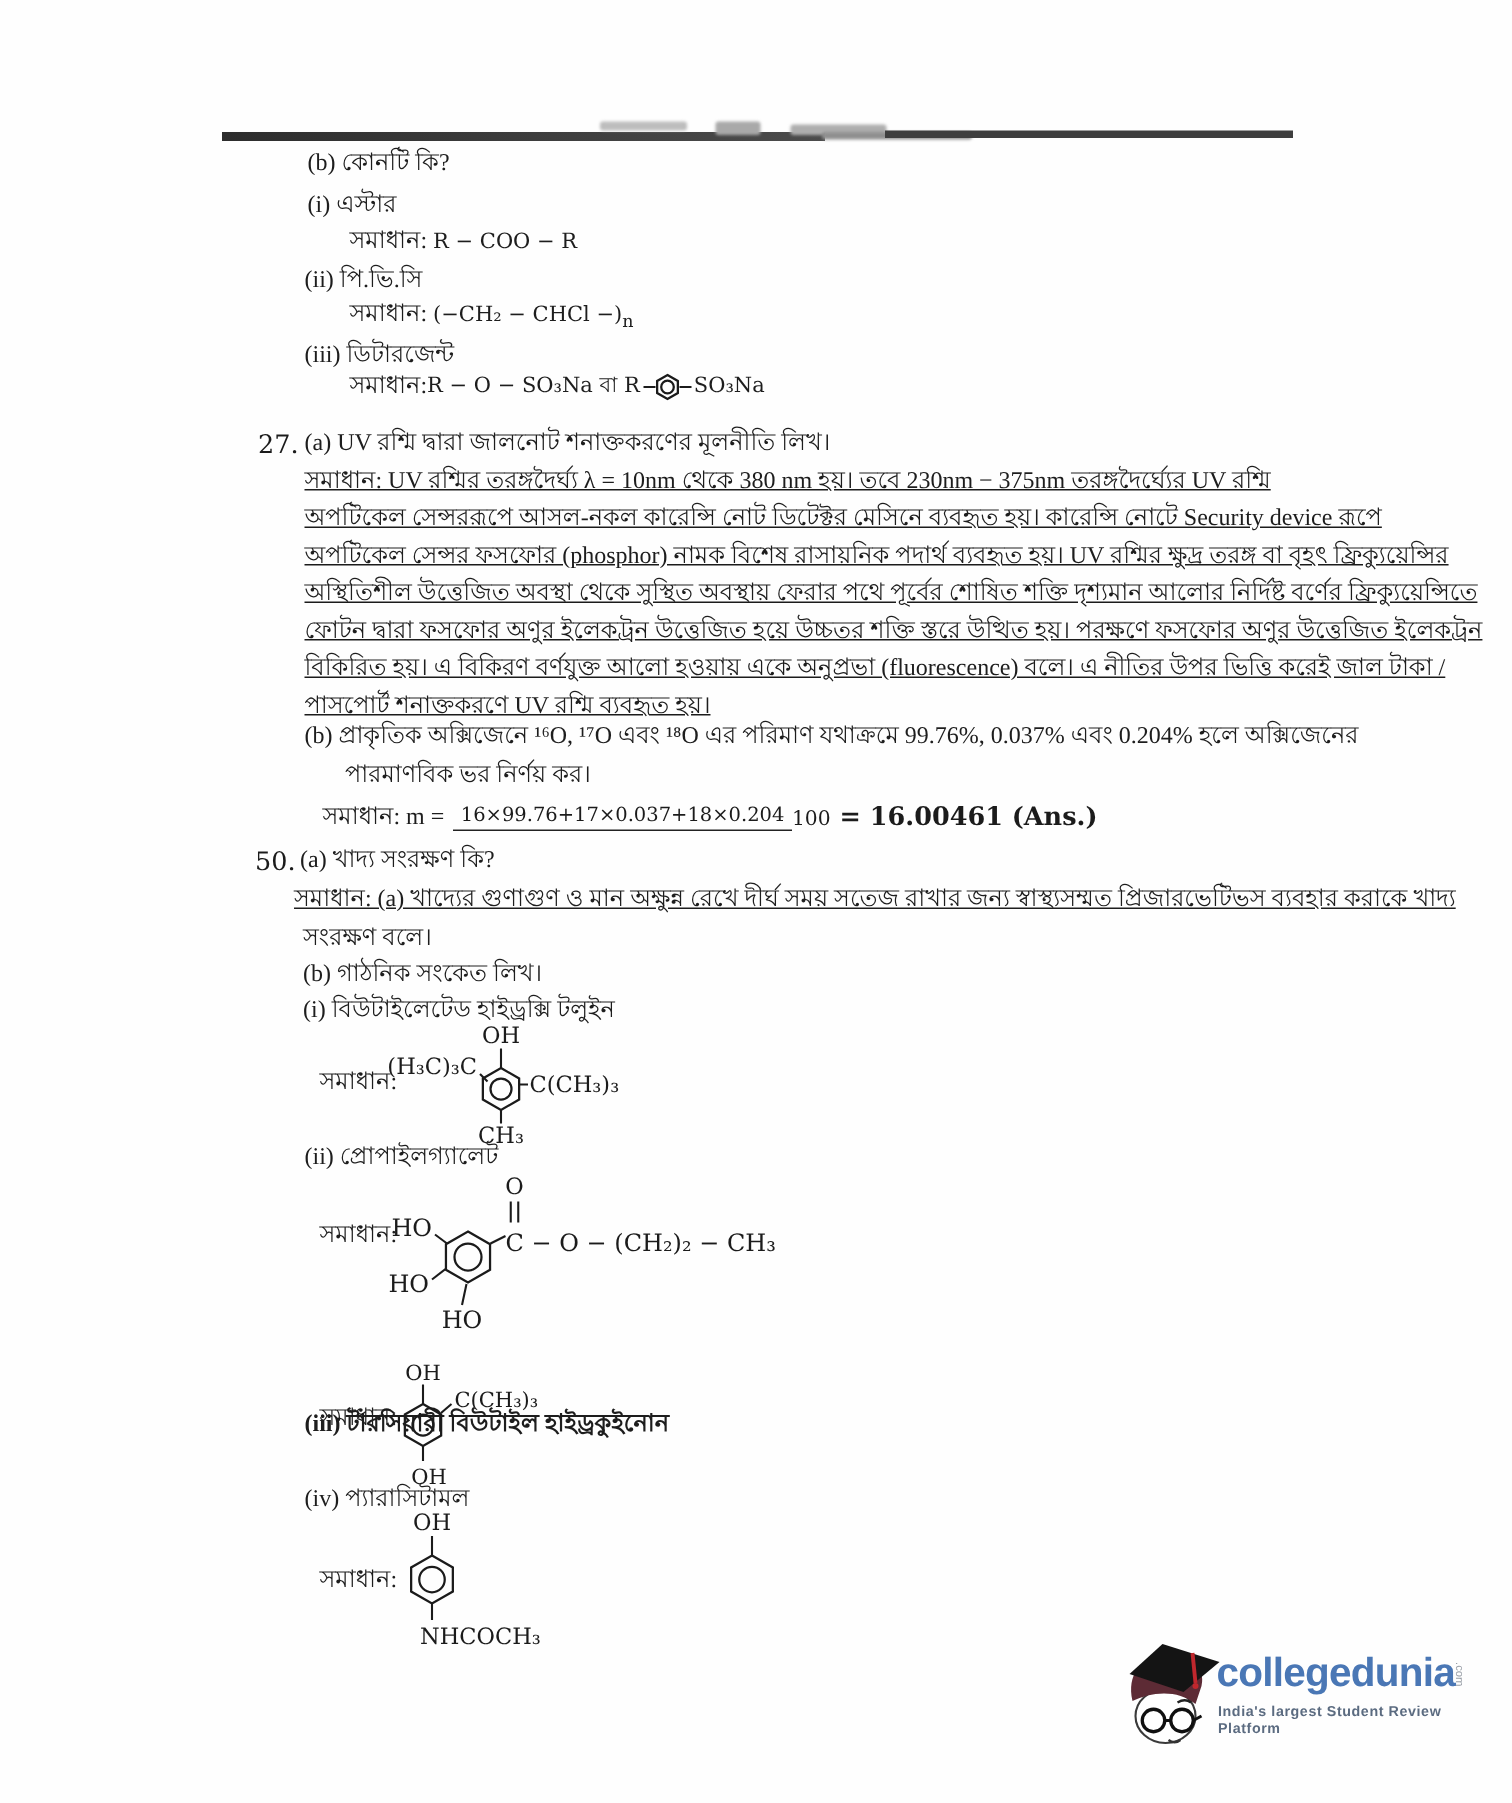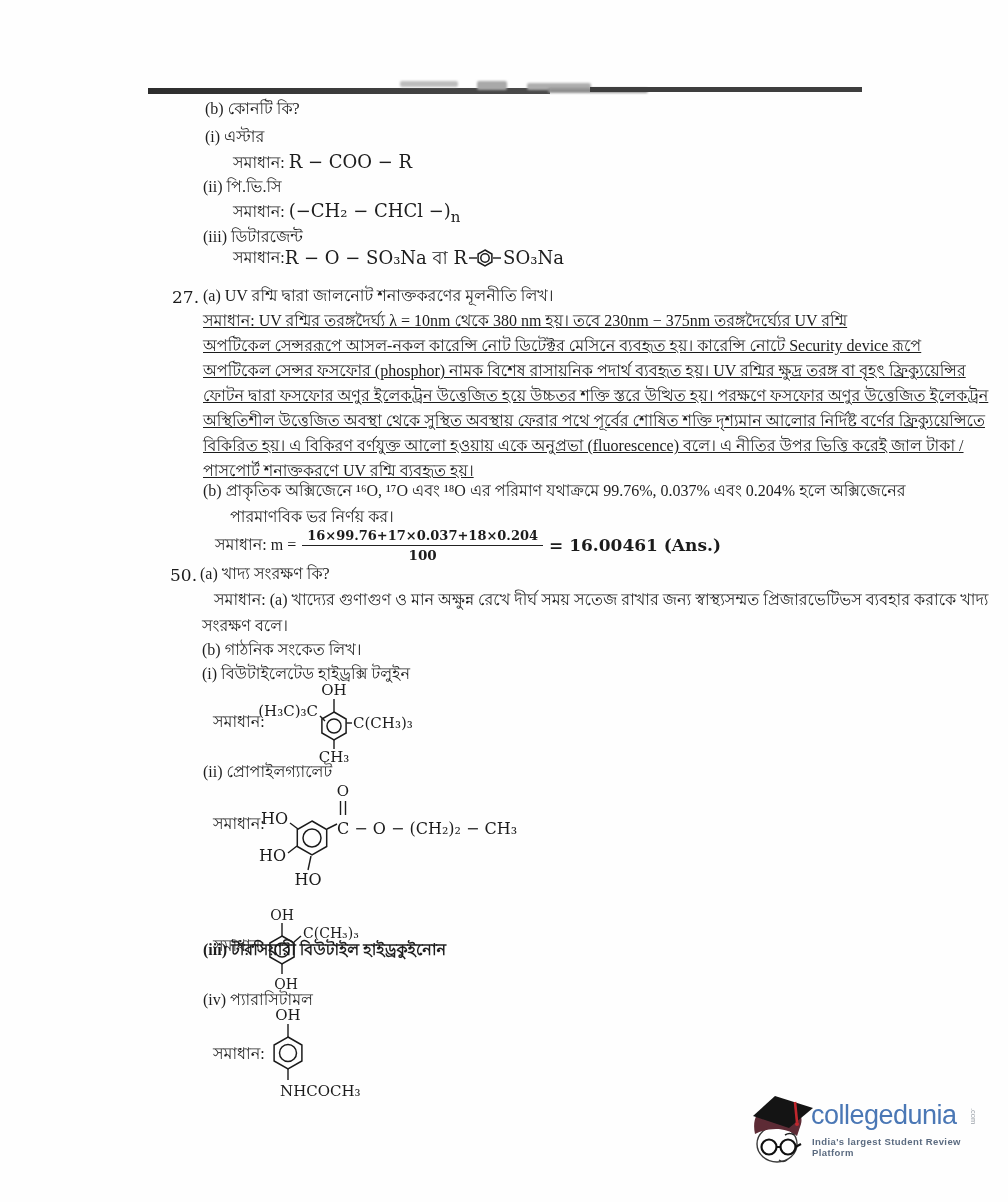--- a/index.html
+++ b/index.html
@@ -1,32 +1,32 @@
 <!DOCTYPE html>
 <html><head>
 <meta charset="utf-8">
 <style>
   html,body{margin:0;padding:0;}
   body{width:1008px;height:1202px;background:#ffffff;position:relative;
        font-family:"Liberation Serif","DejaVu Serif",serif;color:#1b1b1b;}
   #page{position:absolute;inset:0;background:#fefefe;overflow:hidden;}
   .abs{position:absolute;}
   .bn{font-size:16px;line-height:1.25;color:#1d1d1d;white-space:nowrap;}
-  .formula{font-family:"DejaVu Serif","Liberation Serif",serif;font-size:18px;white-space:nowrap;}
+  .formula{font-family:"DejaVu Serif","Liberation Serif",serif;font-size:14px;white-space:nowrap;}
   .qnum{font-family:"DejaVu Serif",serif;font-size:17px;}
   .rule{background:#363636;}
   .smudge{filter:blur(1.2px);border-radius:2px;}
-  .frac{display:inline-flex;flex-direction:column;align-items:center;vertical-align:middle;margin:10px 6px;font-weight:bold;}
+  .frac{display:inline-flex;flex-direction:row;align-items:center;vertical-align:middle;margin:10px 6px;}
   .frac .num{font-family:"DejaVu Serif",serif;font-size:13px;border-bottom:1.4px solid #222;padding:0 5px 2px;}
   .frac .den{font-family:"DejaVu Serif",serif;font-size:13.5px;padding-top:1px;}
   .solrow{display:flex;align-items:center;}
   svg text{font-family:"DejaVu Serif","Liberation Serif",serif;fill:#1b1b1b;}
   svg .bond{stroke:#1b1b1b;stroke-width:1.4;}
   svg .ring{fill:none;stroke:#1b1b1b;stroke-width:1.5;}
-  .brand{font-family:"Liberation Sans","DejaVu Sans",sans-serif;font-weight:normal;
+  .brand{font-family:"Liberation Sans","DejaVu Sans",sans-serif;font-weight:bold;
          font-size:27px;letter-spacing:-0.5px;color:#4a77b5;line-height:1;}
   .tld{font-family:"Liberation Sans",sans-serif;font-size:7.5px;color:#9aa0a8;
        writing-mode:vertical-rl;line-height:1;}
   .tagline{font-family:"Liberation Sans","DejaVu Sans",sans-serif;font-size:9.5px;
            font-weight:bold;color:#5b6b80;letter-spacing:0.4px;}
 </style>
 </head>
 <body>
 
 <div id="page">
@@ -62,41 +62,41 @@
     <span class="formula">SO₃Na</span>
   </div>
 
   <div class="abs qnum" style="left:172px;top:287px;">27.</div>
   <div class="abs bn" style="left:203px;top:286px;">(a) UV রশ্মি দ্বারা জালনোট শনাক্তকরণের মূলনীতি লিখ।</div>
 
   <div class="abs" style="left:203px;top:311px;width:690px;text-decoration:underline;">
     <div class="bn" style="height:25px;">সমাধান: UV রশ্মির তরঙ্গদৈর্ঘ্য λ = 10nm থেকে 380 nm হয়। তবে 230nm − 375nm তরঙ্গদৈর্ঘ্যের UV রশ্মি</div>
     <div class="bn" style="height:25px;">অপটিকেল সেন্সররূপে আসল-নকল কারেন্সি নোট ডিটেক্টর মেসিনে ব্যবহৃত হয়। কারেন্সি নোটে Security device রূপে</div>
     <div class="bn" style="height:25px;">অপটিকেল সেন্সর ফসফোর (phosphor) নামক বিশেষ রাসায়নিক পদার্থ ব্যবহৃত হয়। UV রশ্মির ক্ষুদ্র তরঙ্গ বা বৃহৎ ফ্রিক্যুয়েন্সির</div>
+    <div class="bn" style="height:25px;">অস্থিতিশীল উত্তেজিত অবস্থা থেকে সুস্থিত অবস্থায় ফেরার পথে পূর্বের শোষিত শক্তি দৃশ্যমান আলোর নির্দিষ্ট বর্ণের ফ্রিক্যুয়েন্সিতে</div>
     <div class="bn" style="height:25px;">ফোটন দ্বারা ফসফোর অণুর ইলেকট্রন উত্তেজিত হয়ে উচ্চতর শক্তি স্তরে উত্থিত হয়। পরক্ষণে ফসফোর অণুর উত্তেজিত ইলেকট্রন</div>
-    <div class="bn" style="height:25px;">অস্থিতিশীল উত্তেজিত অবস্থা থেকে সুস্থিত অবস্থায় ফেরার পথে পূর্বের শোষিত শক্তি দৃশ্যমান আলোর নির্দিষ্ট বর্ণের ফ্রিক্যুয়েন্সিতে</div>
     <div class="bn" style="height:25px;">বিকিরিত হয়। এ বিকিরণ বর্ণযুক্ত আলো হওয়ায় একে অনুপ্রভা (fluorescence) বলে। এ নীতির উপর ভিত্তি করেই জাল টাকা /</div>
     <div class="bn" style="height:25px;">পাসপোর্ট শনাক্তকরণে UV রশ্মি ব্যবহৃত হয়।</div>
   </div>
 
   <div class="abs bn" style="left:203px;top:481px;">(b) প্রাকৃতিক অক্সিজেনে ¹⁶O, ¹⁷O এবং ¹⁸O এর পরিমাণ যথাক্রমে 99.76%, 0.037% এবং 0.204% হলে অক্সিজেনের</div>
   <div class="abs bn" style="left:230px;top:507px;">পারমাণবিক ভর নির্ণয় কর।</div>
 
   <div class="abs solrow" style="left:215px;top:527px;height:36px;text-align:center;">
     <span class="bn">সমাধান: m =</span>
     <span class="frac">
       <span class="num">16×99.76+17×0.037+18×0.204</span>
       <span class="den">100</span>
     </span>
     <span class="formula" style="font-size:17px;font-weight:bold;">= 16.00461 (Ans.)</span>
   </div>
 
   <div class="abs qnum" style="left:170px;top:565px;">50.</div>
   <div class="abs bn" style="left:200px;top:564px;">(a) খাদ্য সংরক্ষণ কি?</div>
-  <div class="abs bn" style="left:214px;top:590px;">সমাধান: (a) খাদ্যের গুণাগুণ ও মান অক্ষুন্ন রেখে দীর্ঘ সময় সতেজ রাখার জন্য স্বাস্থ্যসম্মত প্রিজারভেটিভস ব্যবহার করাকে খাদ্য</div>
+  <div class="abs bn" style="left:196px;top:590px;text-decoration:underline;">সমাধান: (a) খাদ্যের গুণাগুণ ও মান অক্ষুন্ন রেখে দীর্ঘ সময় সতেজ রাখার জন্য স্বাস্থ্যসম্মত প্রিজারভেটিভস ব্যবহার করাকে খাদ্য</div>
   <div class="abs bn" style="left:202px;top:616px;">সংরক্ষণ বলে।</div>
   <div class="abs bn" style="left:202px;top:640px;">(b) গাঠনিক সংকেত লিখ।</div>
 
   <div class="abs bn" style="left:202px;top:664px;">(i) বিউটাইলেটেড হাইড্রক্সি টলুইন</div>
   <div class="abs bn" style="left:213px;top:712px;">সমাধান:</div>
   <svg class="abs" style="left:252px;top:680px;" width="215" height="84" viewBox="0 0 215 84">
     <text x="82" y="15" text-anchor="middle" font-size="15">OH</text>
     <line class="bond" x1="82" y1="19" x2="82" y2="32"></line>
     <text x="66" y="36" text-anchor="end" font-size="15">(H₃C)₃C</text>
     <line class="bond" x1="68" y1="36" x2="73" y2="41"></line>

